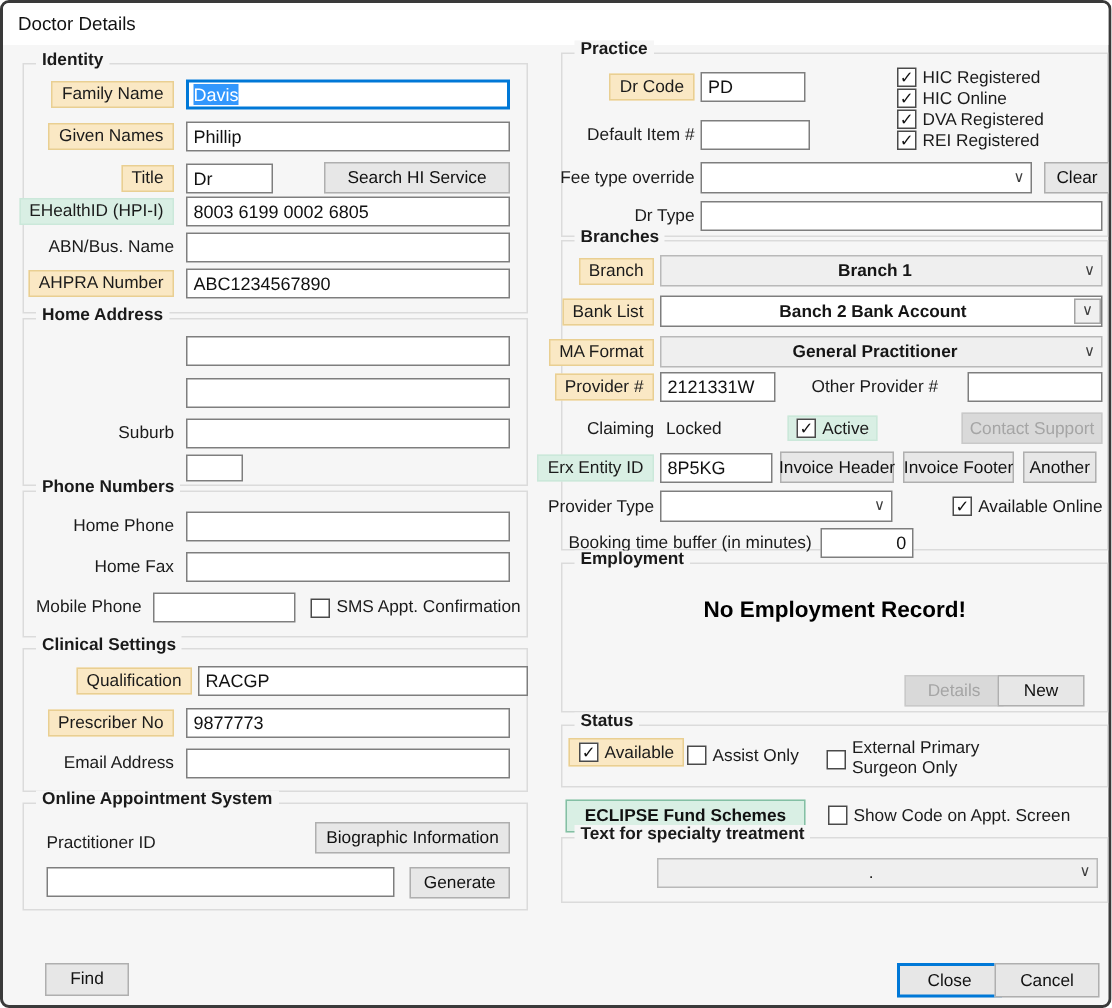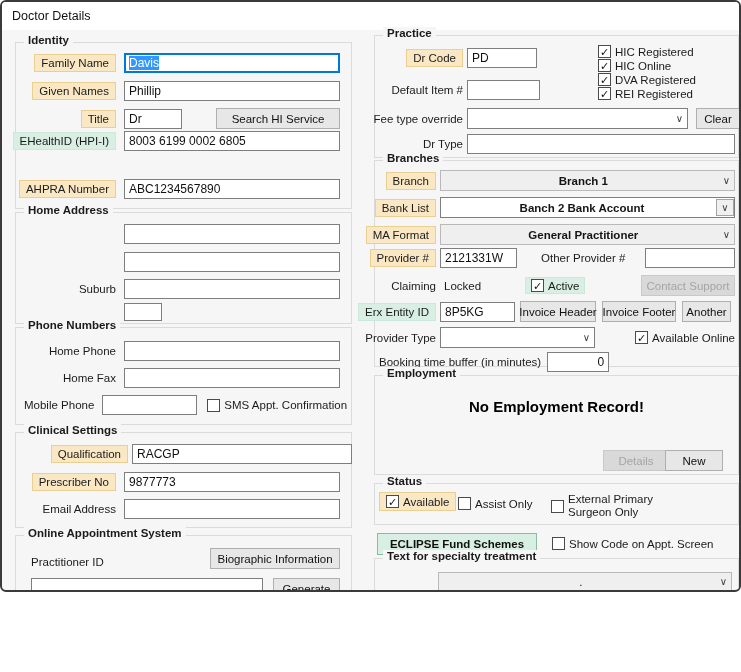--- a/index.html
+++ b/index.html
@@ -1,18 +1,18 @@
 <!DOCTYPE html>
 <html><head>
 <meta charset="utf-8">
 <style>
   * { margin:0; padding:0; box-sizing:border-box; }
   html,body { background:#ffffff; }
   .dialog{
-    position:relative; width:741px; height:592px;
+    position:relative; width:741px; height:672px;
     background:#F6F6F6; border:2px solid #3A3A3A; border-radius:6px;
     font-family:"Liberation Sans", sans-serif; font-size:12px; color:#1b1b1b;
     overflow:hidden;
   }
   .titlebar{
     height:28px; background:#FFFFFF; display:flex; align-items:center;
     padding-left:10px; font-size:12.5px; color:#111;
   }
   .grp{ position:absolute; border:1px solid #DBDBDB; }
   .grp-title{
@@ -89,20 +89,24 @@
           <span class="hl hl-tan">Title</span>
         </div>
       <input class="tb" style="margin-left: 8px; width: 58px;" value="Dr">
       <button class="btn" style="margin-left:auto;width:124px;height:21px">Search HI Service</button>
     </div>
     <div class="row" style="left:8px;top:88px;width:316px">
       <div class="lab" style="width:92px">
           <span class="hl hl-teal">EHealthID (HPI-I)</span>
         </div>
       <input class="tb grow" style="margin-left: 8px;" value="8003 6199 0002 6805">
+    </div>
+    <div class="row" style="left:8px;top:112px;width:316px">
+      <div class="lab" style="width:92px">ABN/Bus. Name</div>
+      <input class="tb grow" style="margin-left: 8px;" value="">
     </div>
     <div class="row" style="left:8px;top:136px;width:316px">
       <div class="lab" style="width:92px">
           <span class="hl hl-tan">AHPRA Number</span>
         </div>
       <input class="tb grow" style="margin-left: 8px;" value="ABC1234567890">
     </div>
   </div>
 
   <div class="grp" style="left:13px;top:210px;width:337px;height:112px">

